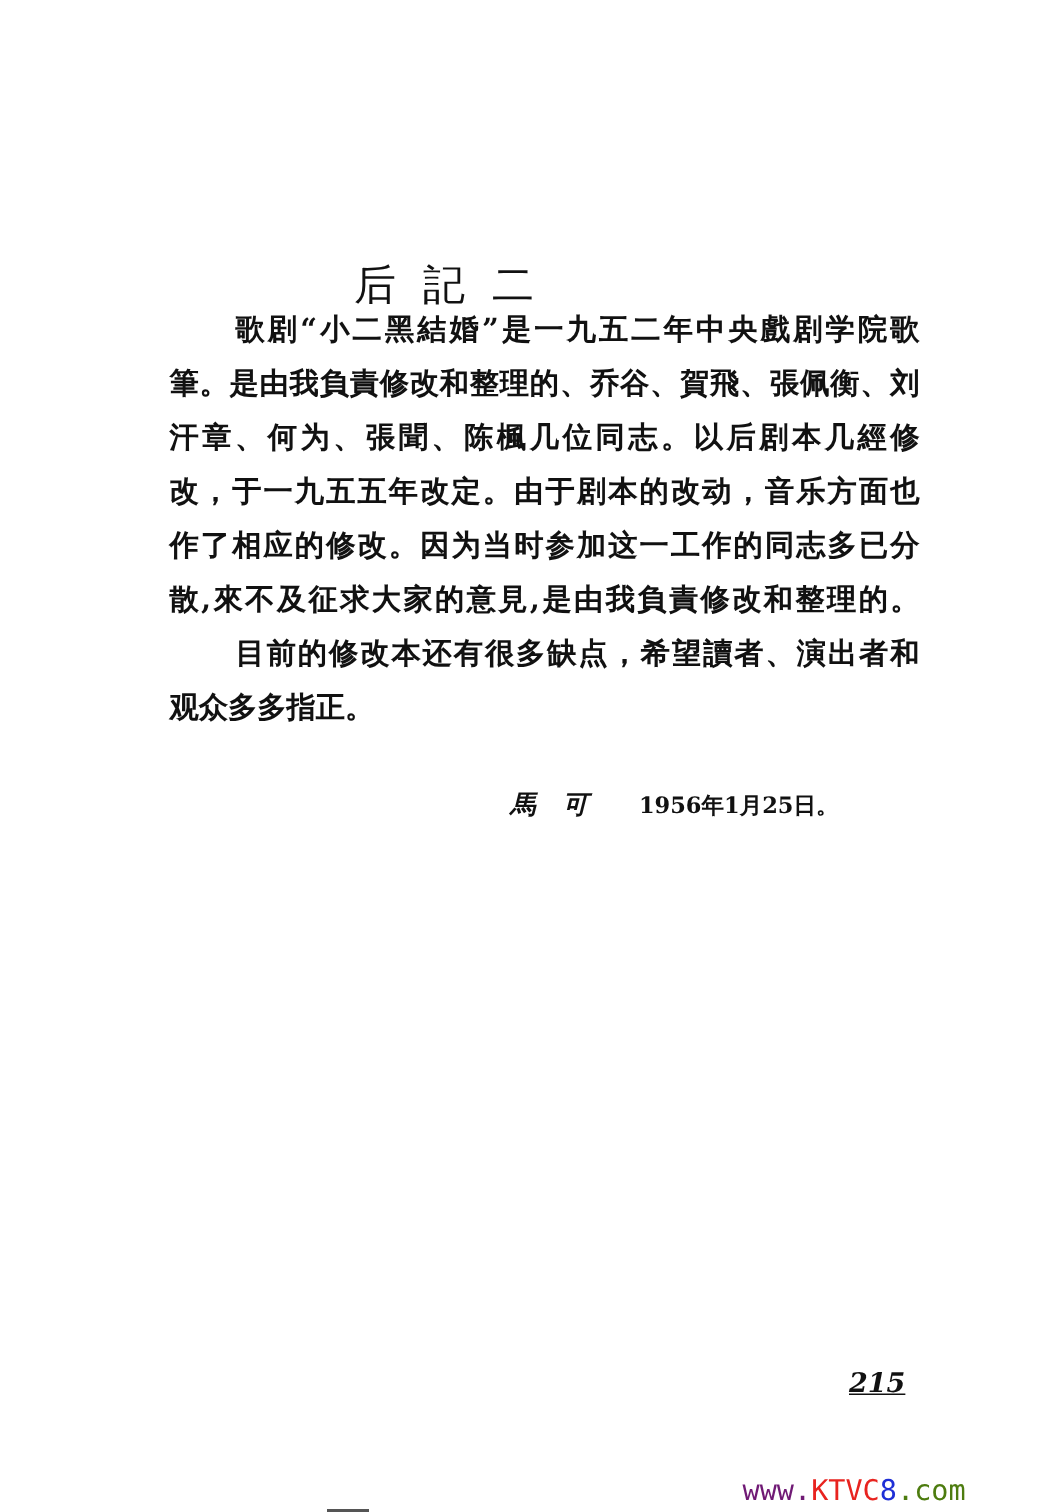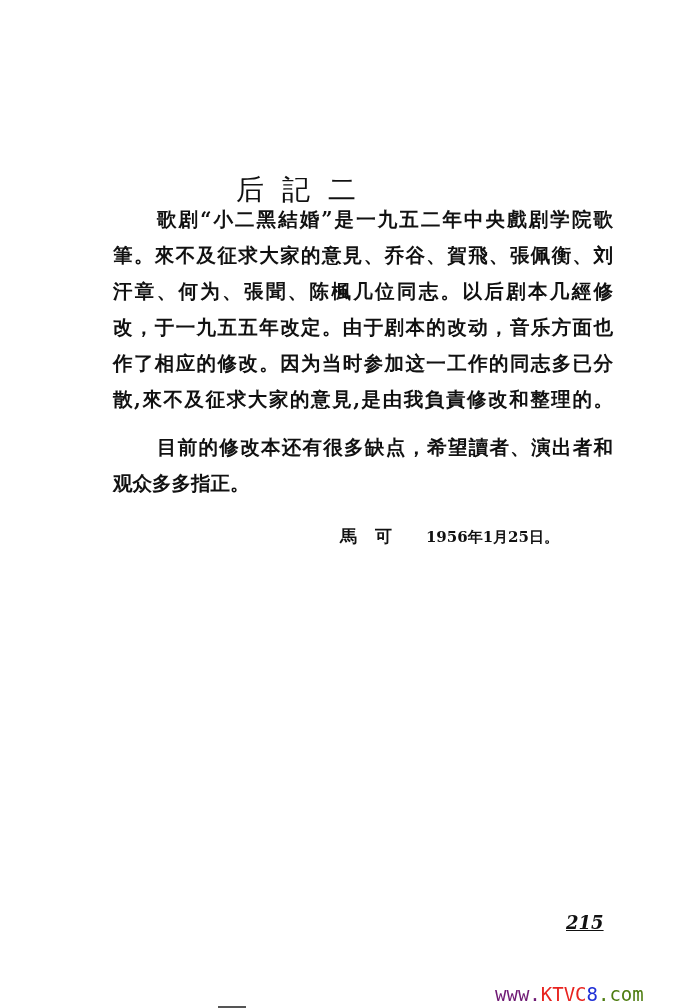--- a/index.html
+++ b/index.html
@@ -45,36 +45,37 @@
     .line {
       display: block;
       white-space: nowrap;
       text-align-last: justify;
       text-align: justify;
     }
     .line.last {
       text-align-last: left;
     }
     .para2 {
-      margin-top: 12px;
+      margin-top: 0;
     }
     .indent {
       padding-left: 44px;
     }
     .signature {
       position: absolute;
       top: 525px;
       left: 340px;
       font-size: 17px;
       font-weight: bold;
       white-space: nowrap;
     }
     .signature .name {
       letter-spacing: 18px;
       margin-right: 10px;
+      font-style: italic;
     }
     .signature .date {
       font-size: 15px;
     }
     .page-number {
       position: absolute;
       top: 912px;
       left: 566px;
       font-size: 18px;
       font-weight: bold;
@@ -108,21 +109,21 @@
 </head>
 <body>
 
 <div class="page">
 
   <h1 class="title">后記二</h1>
 
   <div class="body-text">
     <div class="paragraph">
       <span class="line indent">歌剧“小二黑結婚”是一九五二年中央戲剧学院歌</span>
-      <span class="line">筆。來不及征求大家的意見、乔谷、賀飛、張佩衡、刘</span>
+      <span class="line">筆。是由我負責修改和整理的、乔谷、賀飛、張佩衡、刘</span>
       <span class="line">汗章、何为、張聞、陈楓几位同志。以后剧本几經修</span>
       <span class="line">改，于一九五五年改定。由于剧本的改动，音乐方面也</span>
       <span class="line">作了相应的修改。因为当时参加这一工作的同志多已分</span>
       <span class="line">散,來不及征求大家的意見,是由我負責修改和整理的。</span>
     </div>
     <div class="paragraph para2">
       <span class="line indent">目前的修改本还有很多缺点，希望讀者、演出者和</span>
       <span class="line last">观众多多指正。</span>
     </div>
   </div>

